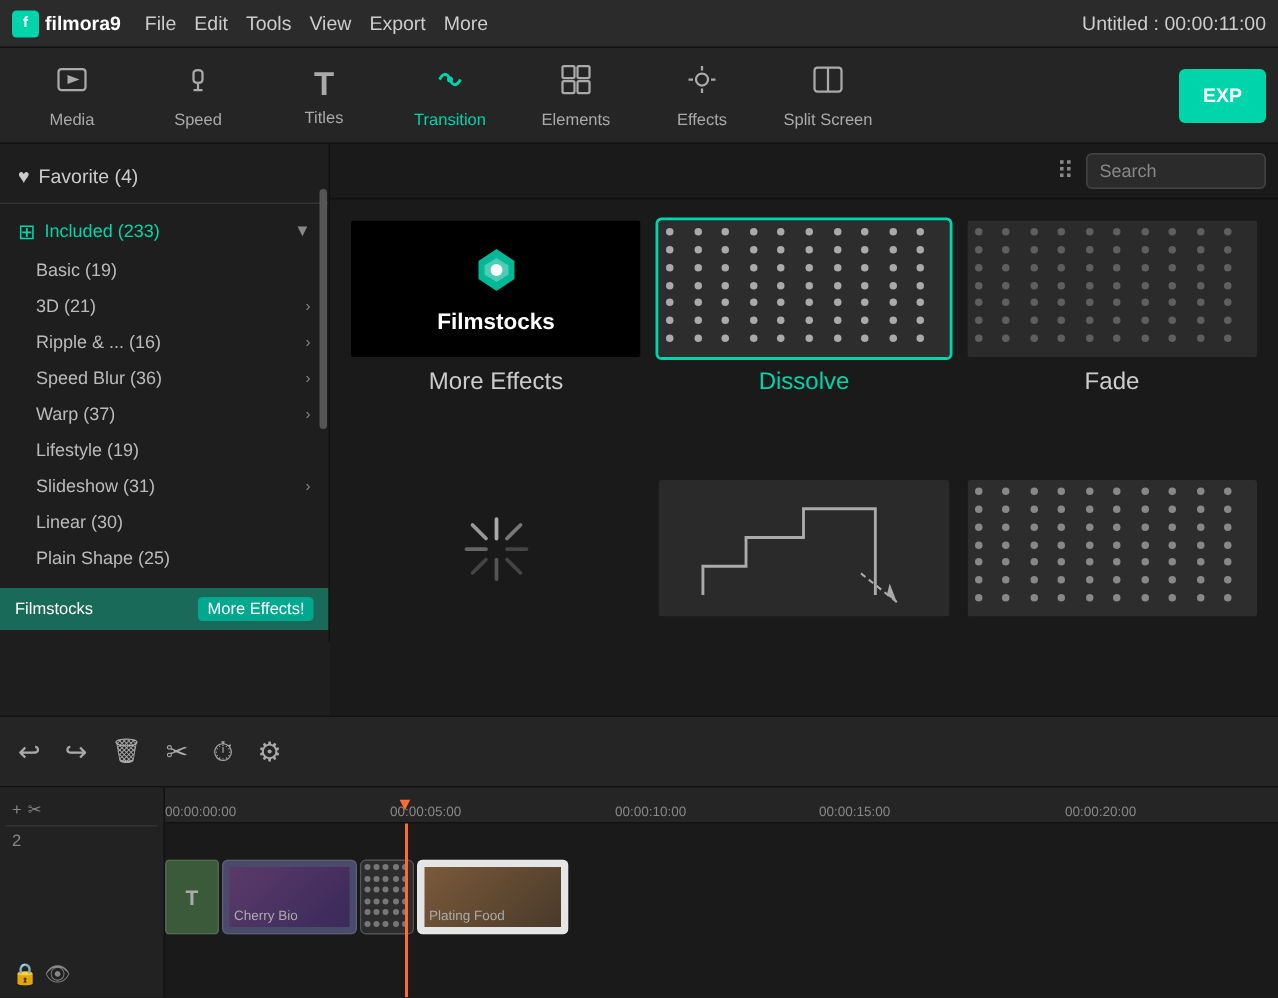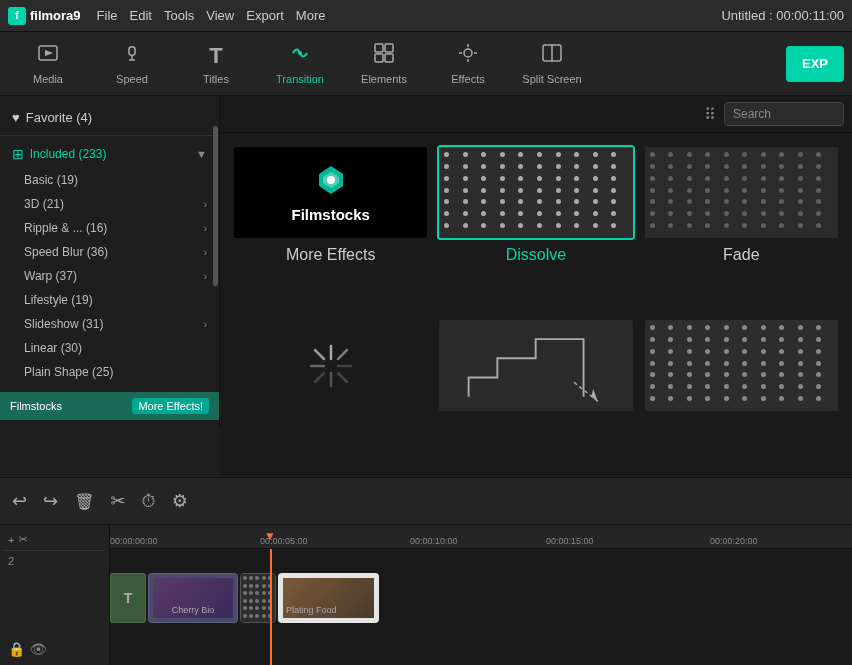--- a/index.html
+++ b/index.html
@@ -580,21 +580,21 @@
     </div>
     <div id="timeline-tracks">
       <div class="playhead"></div>
       <div class="track-clips" style="margin-top:16px;">
 
         <div class="clip clip-t">
           <span style="color:#aaa;font-size:14px;font-weight:bold;">T</span>
         </div>
 
         <div class="clip clip-cherry">
-          <div style="width:100%;height:100%;display:flex;flex-direction:column;justify-content:flex-end;padding:3px;background:linear-gradient(135deg,#5a3a6a 0%,#3a2a5a 100%);text-align:center;">
+          <div style="width:100%;height:100%;display:flex;flex-direction:column;justify-content:flex-end;padding:3px;background:linear-gradient(135deg,#5a3a6a 0%,#3a2a5a 100%);">
             <span class="clip-title">Cherry Bio</span>
           </div>
         </div>
 
         <div class="clip clip-transition">
           <div class="dot-mini" id="trans-dots" style="display: grid; grid-template-columns: repeat(5, 1fr); gap: 1px; padding: 2px; width: 100%; height: 100%;">
               <div style="width: 4px; height: 4px; background: rgb(119, 119, 119); border-radius: 50%;"></div>
               <div style="width: 4px; height: 4px; background: rgb(119, 119, 119); border-radius: 50%;"></div>
               <div style="width: 4px; height: 4px; background: rgb(119, 119, 119); border-radius: 50%;"></div>
               <div style="width: 4px; height: 4px; background: rgb(119, 119, 119); border-radius: 50%;"></div>

